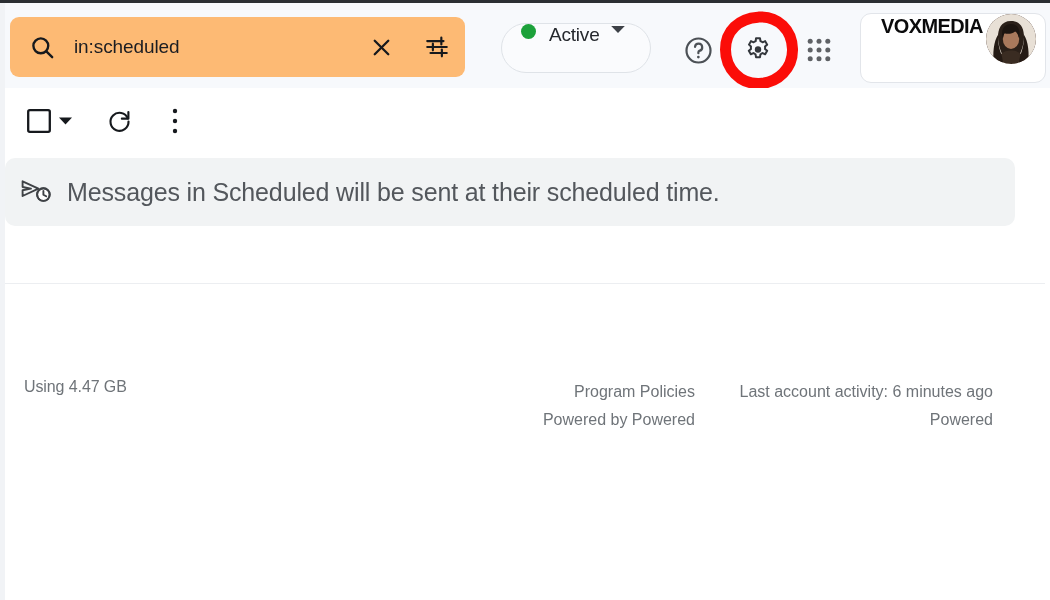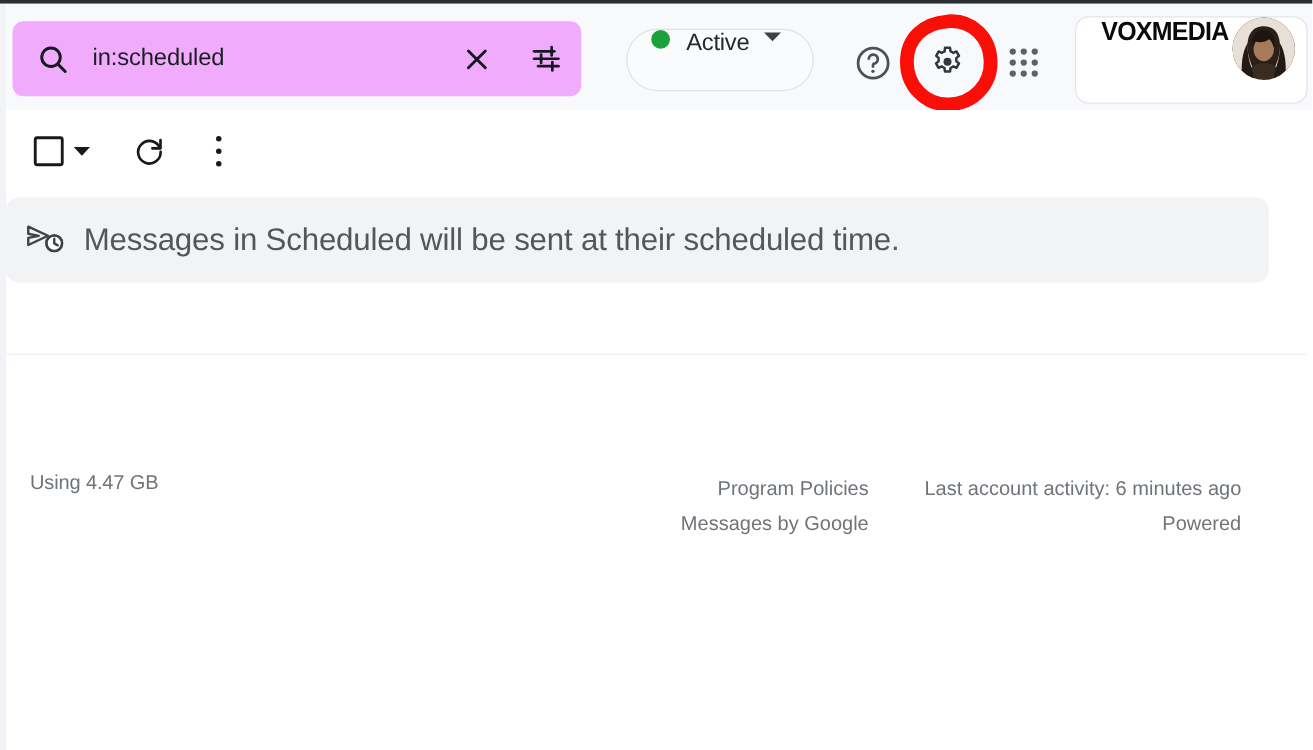--- a/index.html
+++ b/index.html
@@ -44,21 +44,21 @@
     left: 5px; top: 3px;
     width: 1045px; height: 85px;
     background: #f7f9fc;
   }
 
   
   .search-box {
     position: absolute;
     left: 5px; top: 14px;
     width: 455px; height: 60px;
-    background: #f0abfc;
+    background: #fdba74;
     border-radius: 9px;
     display: flex;
     align-items: center;
   }
   .search-icon-wrap {
     width: 64px;
     display: flex;
     align-items: center;
     justify-content: center;
     flex: 0 0 auto;
@@ -392,21 +392,21 @@
     <span class="banner-text">Messages in Scheduled will be sent at their scheduled time.</span>
   </div>
 
   <div class="divider"></div>
 
   <div class="footer">
     <span class="foot-left">Using 4.47 GB</span>
 
     <span class="foot-center">
       <a class="foot-line">Program Policies</a>
-      <span class="foot-line">Messages by Google</span>
+      <span class="foot-line">Powered by Powered</span>
     </span>
 
     <span class="foot-right">
       <span class="foot-line">Last account activity: 6 minutes ago</span>
       <a class="foot-line">Powered</a>
     </span>
   </div>
 
 </div>
 

